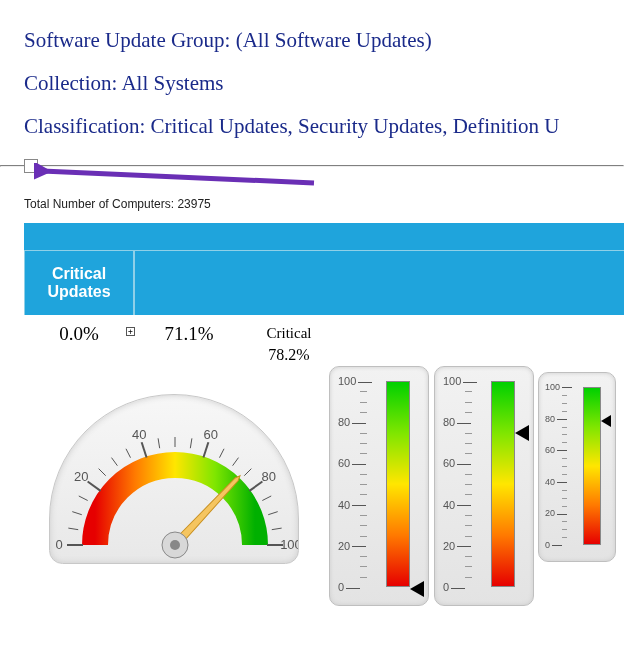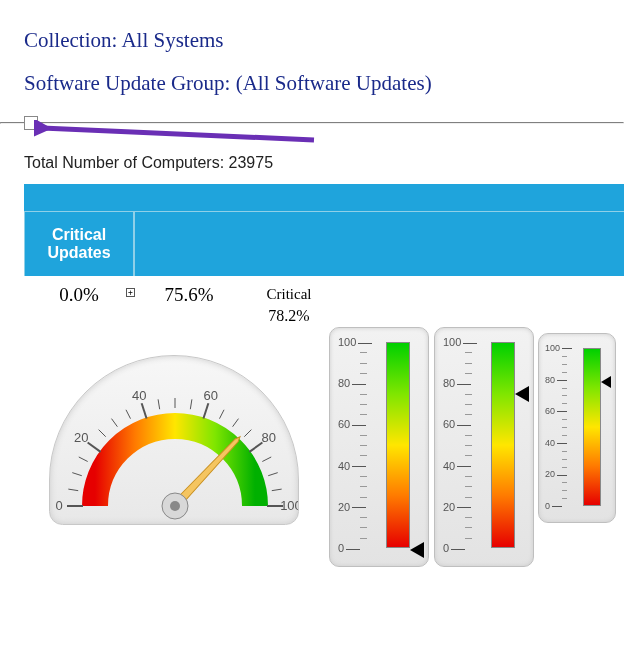--- a/index.html
+++ b/index.html
@@ -39,21 +39,21 @@
     margin-top: -8px;
   }
   .arrow-annot {
     position: absolute;
     left: 34px;
     top: -4px;
   }
   .total-row {
     padding: 4px 0 6px 24px;
     font-family: Arial, sans-serif;
-    font-size: 16px;
+    font-size: 12px;
     color: #222;
   }
   .table-area {
     margin: 6px 0 0 24px;
     width: 760px; 
   }
   .thead-row {
     display: flex;
     background: #1fa4dc;
     color: #fff;
@@ -189,22 +189,23 @@
     border-radius: 130px 130px 14px 14px;
     box-shadow: inset 0 0 6px #ccc;
     overflow: hidden;
   }
   .dial-svg { position: absolute; left: 0; top: 0; }
 </style>
 </head>
 <body>
 
 <div class="header-section">
+  <div class="header-line">Software Update Group: (All Software Updates)</div>
   <div class="header-line">Collection: All Systems</div>
-  <div class="header-line">Software Update Group: (All Software Updates)</div>
+  <div class="header-line">Classification: Critical Updates, Security Updates, Definition U</div>
 </div>
 
 <hr class="separator">
 
 <div class="checkbox-row">
   <span class="chk"></span>
   <svg class="arrow-annot" width="300" height="28">
     <defs>
       <marker id="ah" markerWidth="14" markerHeight="14" refX="2" refY="5" orient="auto">
         <path d="M10,0 L0,5 L10,10 L7,5 Z" fill="#6a2fb5"></path>
@@ -224,21 +225,21 @@
     <div class="th th-critical">
       <span style="white-space:pre-line">Critical Updates</span>
     </div>
     <div class="th th-rest"></div>
   </div>
 
   <div class="value-row">
     <div class="val-cell val-critical">0.0%</div>
     <div class="val-cell val-security">
       <span class="expand-icon">+</span>
-      <span>75.6%</span>
+      <span>71.1%</span>
     </div>
     <div class="val-extra">
       <div>Critical</div>
       <div class="val-extra2">78.2%</div>
     </div>
   </div>
 
   <div class="gauges-row">
 
     <div class="gauge-overall-wrap">

